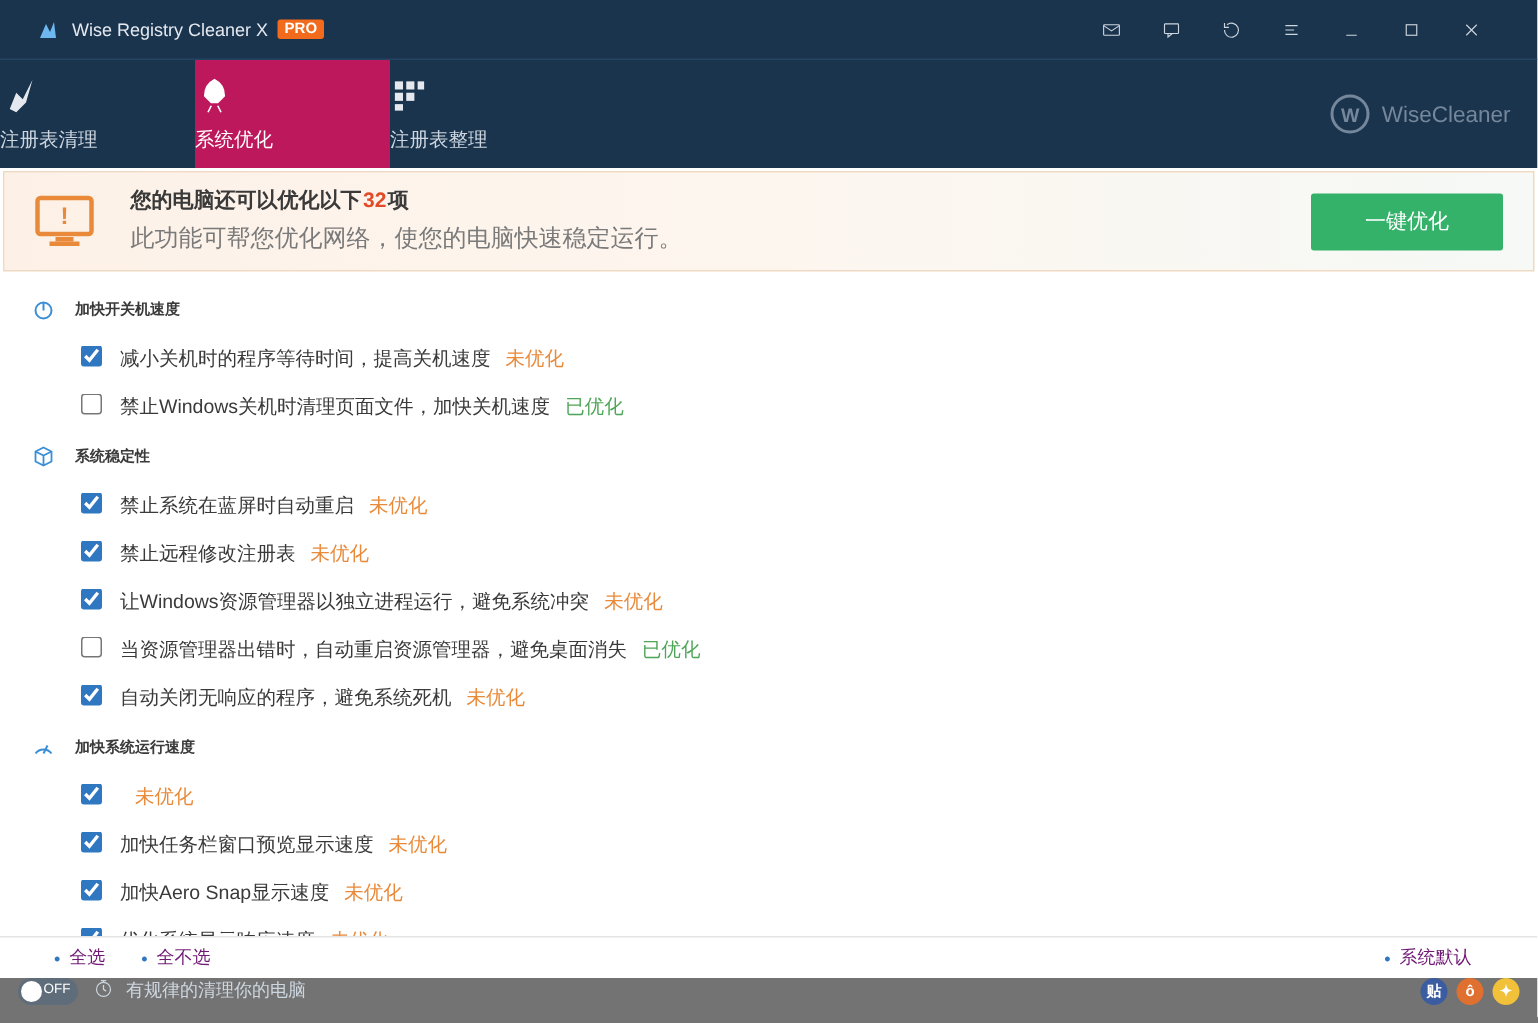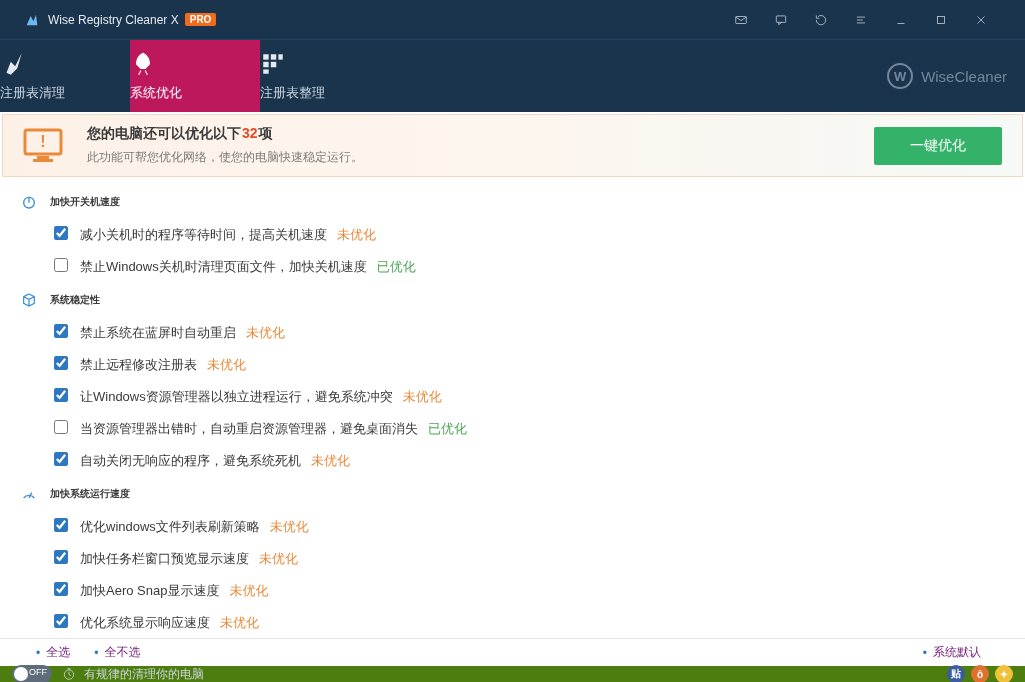--- a/index.html
+++ b/index.html
@@ -23,40 +23,40 @@
   .nav .brand { display:flex; align-items:center; gap:8px; padding-right:18px; color:#75879a;}
   .nav .brand .logo { width:26px; height:26px; border:2px solid #75879a; border-radius:50%; display:flex; align-items:center; justify-content:center; font-weight:bold; font-size:13px; color:#75879a;}
   .nav .brand .name { font-size:15px; }
   
   .notice { min-height:62px; background:linear-gradient(to right,#fdf1e7,#fdf6ef,#f6f9f6); border:1px solid #f0d9c2; margin:2px 2px 0; display:flex; align-items:center; padding:10px 20px;}
   .notice .monitor { width:40px; height:36px; margin-right:24px;}
   .notice .monitor svg { width:40px; height:36px;}
   .notice .texts { flex:1;}
   .notice .headline { color:#3a3a3a; font-size:14px; font-weight:bold; display:flex; align-items:baseline;}
   .notice .headline .count { color:#e24a28; margin:0 1px;}
-  .notice .sub { color:#7a7a7a; font-size:12px; margin-top:6px;}
+  .notice .sub { color:#7a7a7a; font-size:16px; margin-top:6px;}
   .notice .action-btn { background:#34b26a; color:#fff; border:none; padding:10px 36px; font-size:14px; cursor:pointer; border-radius:2px; margin-left:20px;}
   
   .content { flex:1; overflow-y:auto; padding:8px 0 4px;}
   .group-header { display:flex; align-items:center; padding:8px 20px; color:#3a3a3a; font-weight:bold; font-size:10px;}
   .group-header .gicon { width:18px; height:18px; margin-right:12px; display:flex; align-items:center; justify-content:center;}
   .group-header .gicon svg { width:16px; height:16px;}
   .item-row { display:flex; align-items:flex-start; padding:7px 20px 7px 54px; font-size:13px; color:#3a3a3a;}
   .item-row input[type=checkbox] { width:14px; height:14px; margin-right:12px; accent-color:#2f77c1; cursor:pointer;}
   .item-row .label {}
   .item-row .status { margin-left:10px; font-size:13px;}
   .status.unopt { color:#e98a3a;}
   .status.opt { color:#4fa658;}
   
   .selbar { height:28px; border-top:1px solid #e5e5e5; display:flex; align-items:center; padding:0 20px 0 36px; font-size:12px;}
   .selbar .dot { color:#2f77c1; margin-right:6px;}
   .selbar a { color:#701a75; text-decoration:none; margin-right:24px; cursor:pointer;font-family:Liberation Mono, monospace;}
   .selbar .sep { flex:1;}
   
-  .footer { height:16px; background:#4d7c0f; color:#cdd6df; display:flex; align-items:center; padding:0 12px; font-size:12px;}
+  .footer { height:30px; background:#737373; color:#cdd6df; display:flex; align-items:flex-start; padding:0 12px; font-size:12px;}
   .footer .toggle { width:40px; height:18px; background:#5f6d7b; border-radius:9px; position:relative; margin-right:10px; cursor:pointer;}
   .footer .toggle .knob { width:14px; height:14px; background:#fff; border-radius:50%; position:absolute; left:2px; top:2px;}
   .footer .toggle .label { position:absolute; right:5px; top:2px; font-size:9px; color:#fff;}
   .footer .clock { width:14px; height:14px; margin-right:8px;}
   .footer .clock svg { width:14px; height:14px; stroke:#cdd6df; fill:none; stroke-width:1.4;}
   .footer .fspacer { flex:1;}
   .footer .social { display:flex; gap:6px;}
   .footer .social .s { width:18px; height:18px; border-radius:50%; display:flex; align-items:center; justify-content:center; font-size:10px; color:#fff; font-weight:bold;}
   .footer .social .s1 { background:#3b5ca0;}
   .footer .social .s2 { background:#e0702f;}
@@ -231,21 +231,20 @@
       <span class="gicon">
         <svg viewBox="0 0 24 24">
           <path d="M4 18 A10 10 0 0 1 20 18" fill="none" stroke="#3b8fd6" stroke-width="2"></path>
           <path d="M12 18 L16 10" stroke="#3b8fd6" stroke-width="2"></path>
         </svg>
       </span>
       <span>加快系统运行速度</span>
     </div>
     <div class="item-row">
       <input type="checkbox" checked="" style="">
-      <span class="label">优化windows文件列表刷新策略</span>
       <span class="status unopt">未优化</span>
     </div>
     <div class="item-row">
       <input type="checkbox" checked="" style="">
       <span class="label">加快任务栏窗口预览显示速度</span>
       <span class="status unopt">未优化</span>
     </div>
     <div class="item-row">
       <input type="checkbox" checked="" style="">
       <span class="label">加快Aero Snap显示速度</span>

